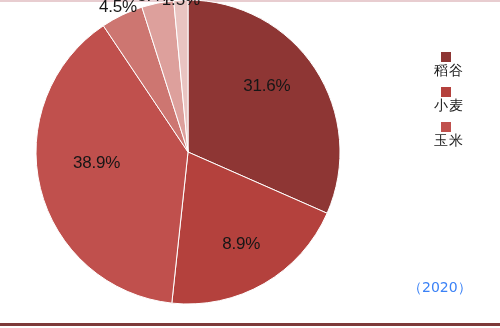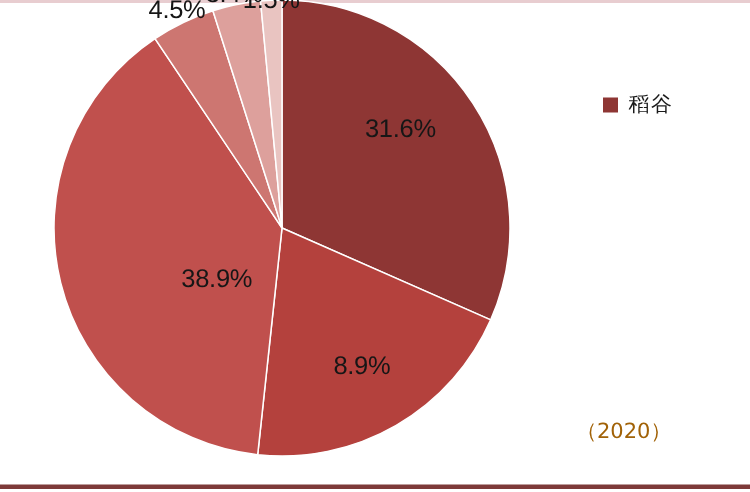--- a/index.html
+++ b/index.html
@@ -70,42 +70,43 @@
   #legend {
     position: absolute;
     left: 402px;
     top: 52px;
     width: 94px;
   }
   .legend-row {
     display: flex;
     align-items: center;
     height: 35px;
+    flex-direction: column;
   }
   .legend-swatch {
     width: 10px;
     height: 10px;
     flex: 0 0 10px;
     margin-right: 7px;
   }
   .legend-label {
     font-family: "DejaVu Serif", serif;
     font-size: 14px;
     color: #1a1a1a;
     letter-spacing: 1px;
     white-space: nowrap;
   }
 
   #caption {
     position: absolute;
-    left: 384px;
+    left: 408px;
     top: 279px;
     font-family: "DejaVu Sans", sans-serif;
     font-size: 14px;
-    color: #a16207;
+    color: #3b82f6;
     white-space: nowrap;
     letter-spacing: 0px;
   }
 </style>
 </head>
 <body>
 
 <div id="figure">
 
   <div class="rule-top"></div>
@@ -118,29 +119,37 @@
           <path d="M 188 152 L 327.12 213.24 A 152 152 0 0 1 171.80 303.13 Z" fill="#b4413d" stroke="#ffffff" stroke-width="1"></path>
           <path d="M 188 152 L 171.80 303.13 A 152 152 0 0 1 103.35 25.75 Z" fill="#c0504d" stroke="#ffffff" stroke-width="1"></path>
           <path d="M 188 152 L 103.35 25.75 A 152 152 0 0 1 141.94 7.15 Z" fill="#cd7671" stroke="#ffffff" stroke-width="1"></path>
           <path d="M 188 152 L 141.94 7.15 A 152 152 0 0 1 173.70 0.67 Z" fill="#dda09c" stroke="#ffffff" stroke-width="1"></path>
           <path d="M 188 152 L 173.70 0.67 A 152 152 0 0 1 188.00 0.00 Z" fill="#e9c4c1" stroke="#ffffff" stroke-width="1"></path>
         </g>
     </svg>
     <div id="pie-labels">
         <div class="slice-label" style="left: 266.929px; top: 86px; transform: translate(-50%, -50%);">31.6%</div>
         <div class="slice-label" style="left: 241.296px; top: 244.089px; transform: translate(-50%, -50%);">8.9%</div>
-        <div class="slice-label" style="left: 96.5039px; top: 186px; transform: translate(-50%, -50%); margin-left: 48px;">38.9%</div>
+        <div class="slice-label" style="left: 96.5039px; top: 163px; transform: translate(-50%, -50%);">38.9%</div>
         <div class="slice-label" style="left: 118.028px; top: 6.86728px; transform: translate(-50%, -50%);">4.5%</div>
         <div class="slice-label" style="left: 156.126px; top: -4.38487px; transform: translate(-50%, -50%);">3.4%</div>
         <div class="slice-label" style="left: 180.84px; top: 0.168739px; transform: translate(-50%, -50%);">1.5%</div>
       </div>
   </div>
 
   <div id="legend">
       <div class="legend-row">
         <span class="legend-swatch" style="background: rgb(142, 54, 52);"></span>
         <span class="legend-label">稻谷</span>
       </div>
+      <div class="legend-row">
+        <span class="legend-swatch" style="background: rgb(180, 65, 61);"></span>
+        <span class="legend-label">小麦</span>
+      </div>
+      <div class="legend-row">
+        <span class="legend-swatch" style="background: rgb(192, 80, 77);"></span>
+        <span class="legend-label">玉米</span>
+      </div>
     </div>
 
   <div id="caption">（2020）</div>
 
 </div>
 
 </body></html>

